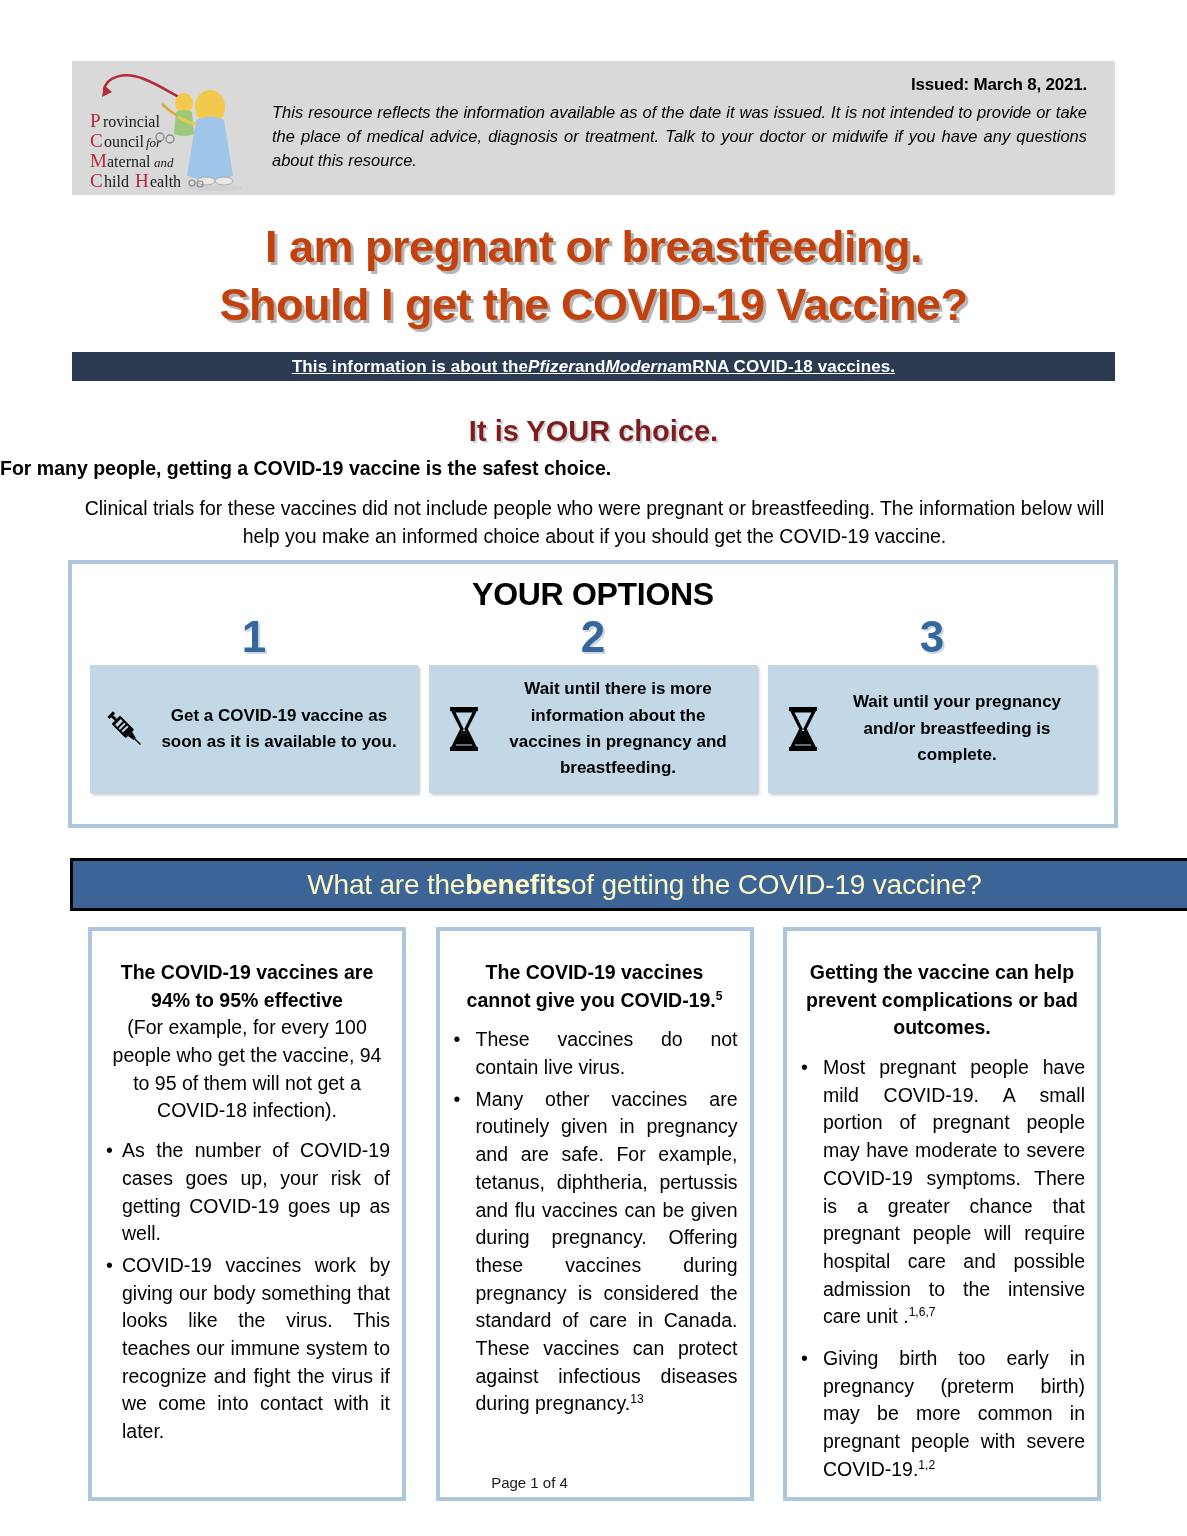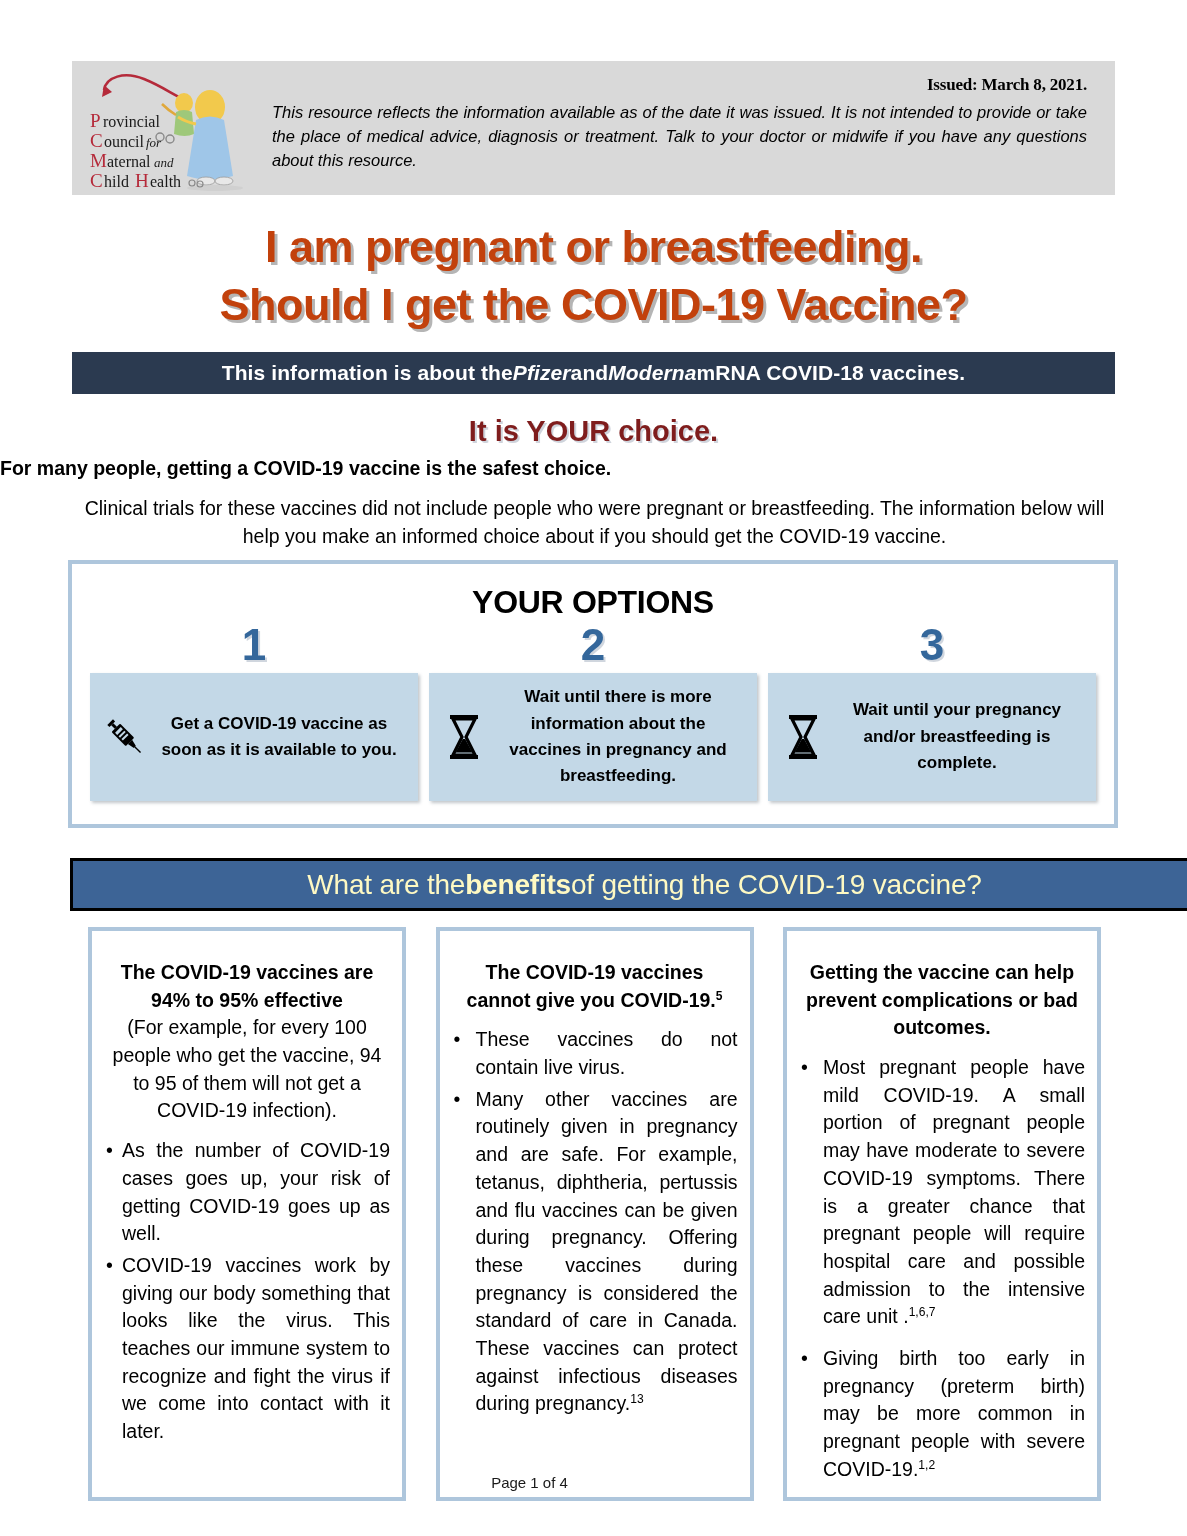--- a/index.html
+++ b/index.html
@@ -47,21 +47,20 @@
     flex: 1 1 auto;
     padding: 12px 28px 6px 18px;
     box-sizing: border-box;
   }
   .issued {
     text-align: right;
     font-weight: bold;
     font-size: 17px;
     letter-spacing: -0.2px;
     margin: 2px 0 6px 0;
-    font-family: Liberation Serif, serif;
   }
   .disclaimer {
     font-style: italic;
     font-size: 16.5px;
     line-height: 1.45;
     text-align: justify;
     text-justify: inter-word;
     margin: 0;
   }
 
@@ -82,29 +81,30 @@
     text-shadow: 3px 3px 0 rgba(120,120,120,0.55);
     white-space: nowrap;
   }
 
   
   .navy-strip {
     position: absolute;
     left: 72px;
     top: 352px;
     width: 1043px;
-    height: 42px;
+    height: 29px;
     background: #2b3a50;
     color: #ffffff;
     display: flex;
     align-items: center;
     justify-content: center;
     font-weight: bold;
-    font-size: 21px;
+    font-size: 17px;
     letter-spacing: 0.1px;
+    text-decoration: underline;
   }
   .navy-strip em { font-style: italic; }
 
   
   .choice-head {
     position: absolute;
     left: 0; top: 415px; width: 1187px;
     text-align: center;
     color: #7f1d1d;
     font-weight: bold;
@@ -134,21 +134,21 @@
     width: 1050px;
     height: 268px;
     border: 4px solid #aec6dc;
     background: #ffffff;
     box-sizing: border-box;
   }
   .options-title {
     text-align: center;
     font-weight: bold;
     font-size: 32px;
-    margin-top: 20px;
+    margin-top: 12px;
     letter-spacing: -0.3px;
   }
   .options-row {
     display: flex;
     justify-content: space-between;
     padding: 0 18px;
     box-sizing: border-box;
     margin-top: 2px;
   }
   .option-col {
@@ -402,21 +402,21 @@
   <div class="benefits-banner">
     <span>What are the </span>
       <b>benefits</b>
       <span> of getting the COVID-19 vaccine?</span>
   </div>
 
   <div class="cols">
 
     <div class="col">
       <div class="col-head">The COVID-19 vaccines are 94% to 95% effective</div>
-      <div class="col-lead">(For example, for every 100 people who get the vaccine, 94 to 95 of them will not get a COVID-19 infection).</div>
+      <div class="col-lead">(For example, for every 100 people who get the vaccine, 94 to 95 of them will not get a COVID-18 infection).</div>
       <ul class="col-list">
         <li>As the number of COVID-19 cases goes up, your risk of getting COVID-19 goes up as well.</li>
         <li>COVID-19 vaccines work by giving our body something that looks like the virus. This teaches our immune system to recognize and fight the virus if we come into contact with it later.</li>
       </ul>
     </div>
 
     <div class="col">
       <div class="col-head"><span>The COVID-19 vaccines cannot give you COVID-19.</span><sup>5</sup></div>
       <ul class="col-list wide-bullets">
         <li>These vaccines do not contain live virus.</li>

